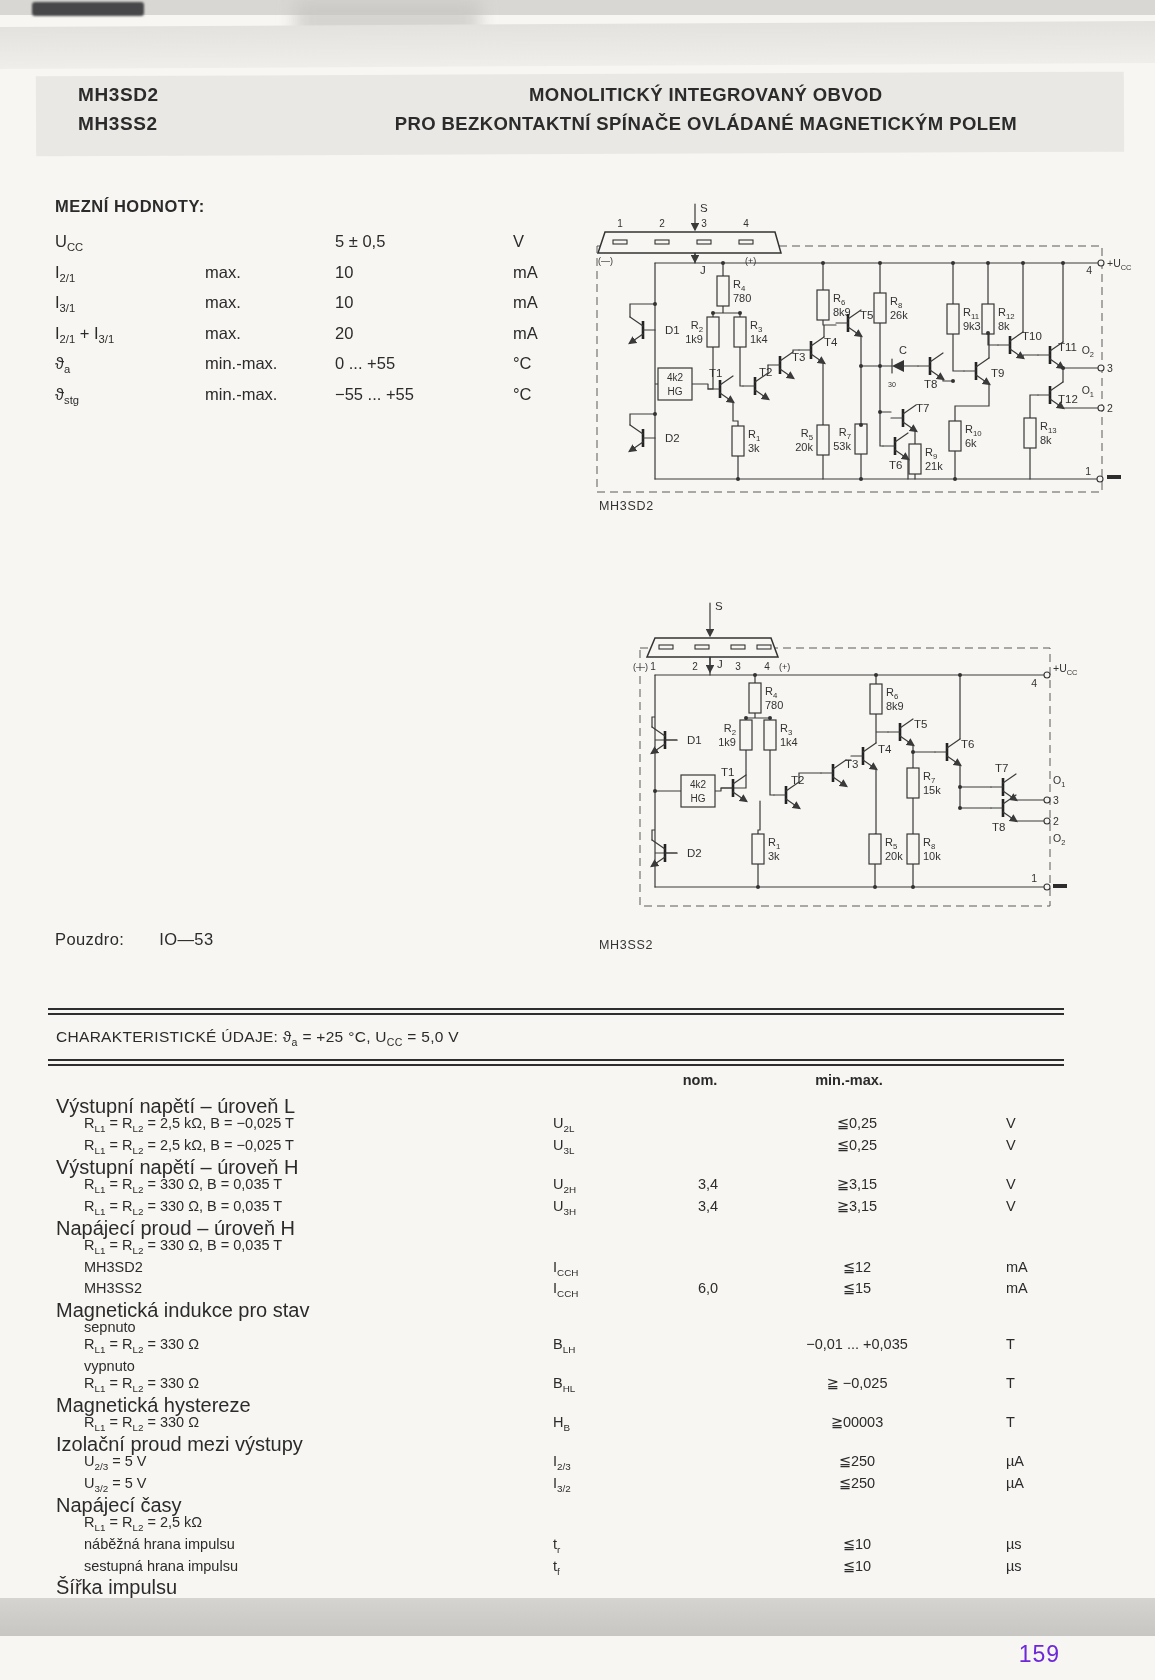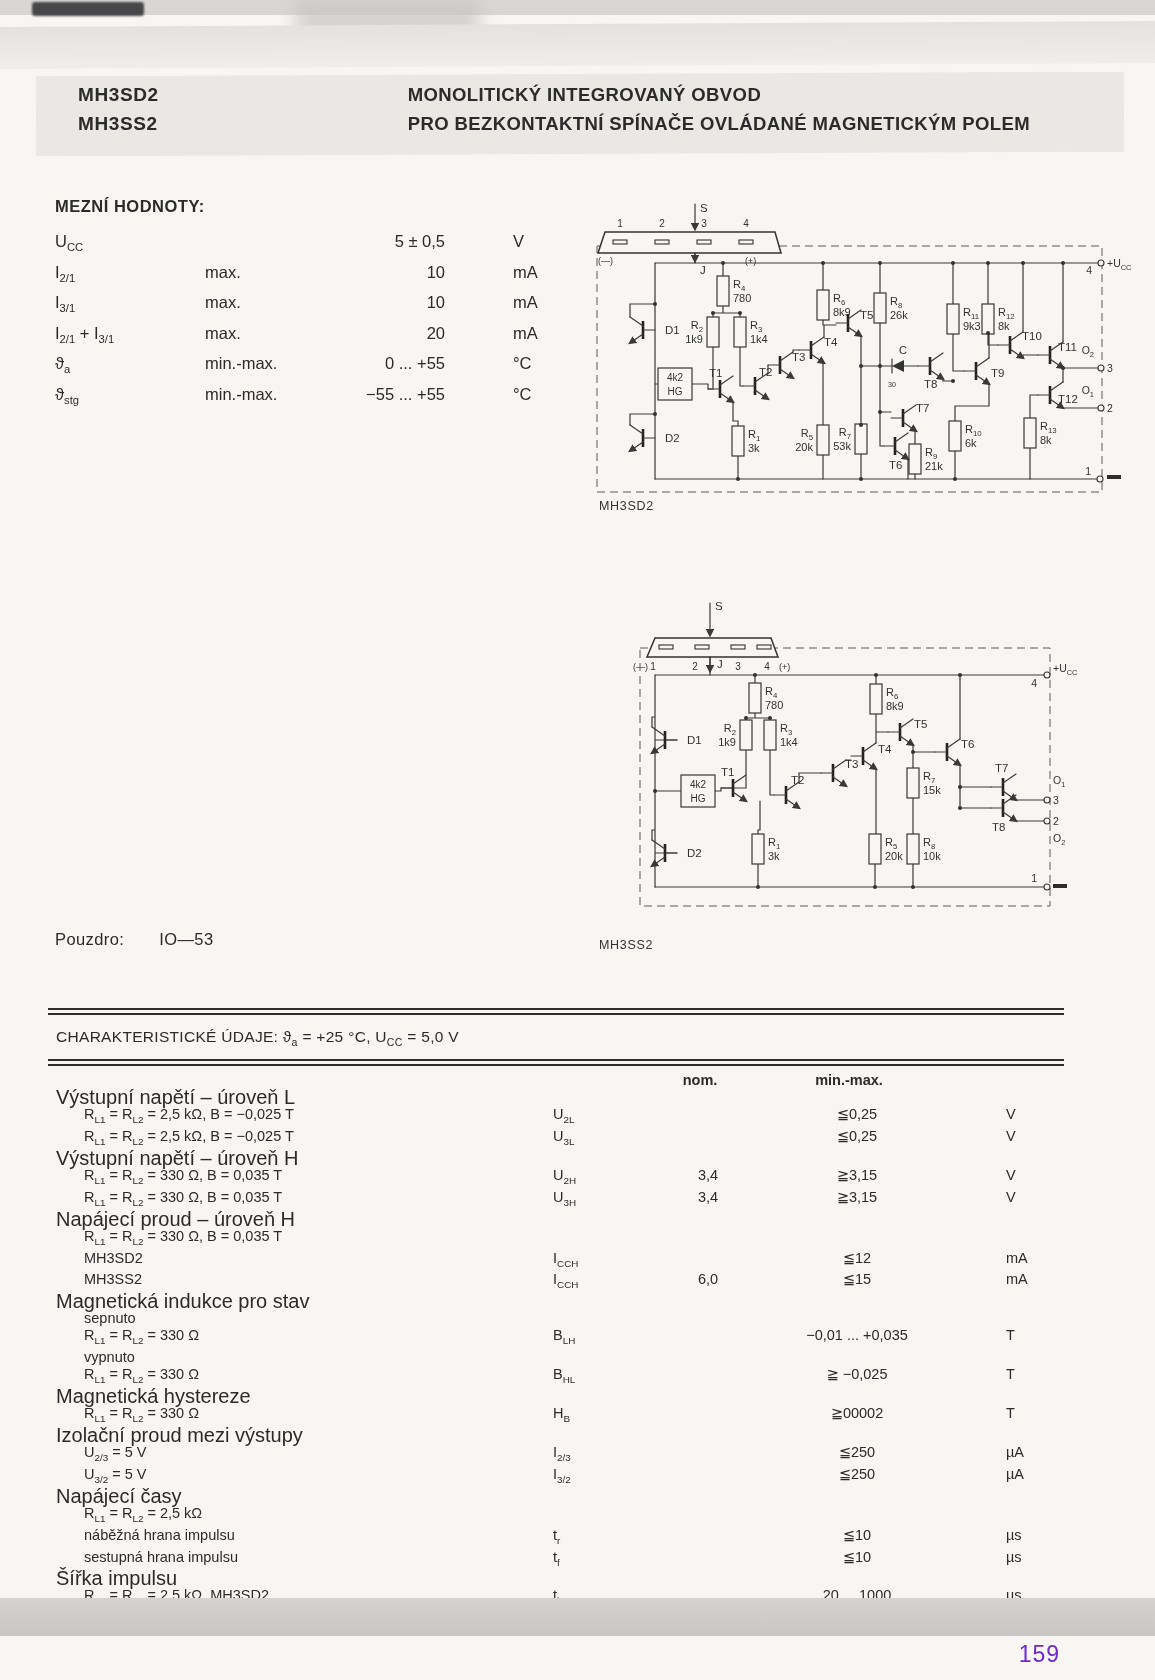--- a/index.html
+++ b/index.html
@@ -8,26 +8,26 @@
   sub{font-size:68%}
   
   #band-top1{position:absolute;left:0;top:0;width:100%;height:15px;background:#d8d7d3}
   #band-top2{position:absolute;left:-10px;top:24px;width:1175px;height:42px;background:linear-gradient(#e3e2de,#efeeea);transform:rotate(-.3deg)}
   #smudge{position:absolute;left:32px;top:2px;width:112px;height:14px;background:#47474a;border-radius:3px;filter:blur(1.2px)}
   #blob{position:absolute;left:295px;top:0;width:185px;height:40px;background:#c3c2be;filter:blur(9px);opacity:.65}
   #band-head{position:absolute;left:36px;top:74px;width:1088px;height:80px;background:#e9e8e4;transform:rotate(-.25deg)}
   #band-bottom{position:absolute;left:0;top:1598px;width:100%;height:38px;background:linear-gradient(#d5d4d0,#c7c6c2)}
   
   #hdr-parts{position:absolute;left:78px;top:80px;font-weight:bold;font-size:19px;line-height:29px;letter-spacing:.6px}
-  #hdr-title{position:absolute;right:125px;top:80px;text-align:left;font-weight:bold;font-size:18.5px;line-height:29px;letter-spacing:.4px}
+  #hdr-title{position:absolute;right:138px;top:80px;text-align:center;font-weight:bold;font-size:18.5px;line-height:29px;letter-spacing:.4px}
   
   #limits{position:absolute;left:55px;top:197px;width:545px}
   #limits h2{font-size:16.5px;font-weight:bold;letter-spacing:.5px;margin-bottom:16px}
   .lim-row{display:grid;grid-template-columns:150px 130px 110px 100px;font-size:16.5px;height:30.5px;align-items:baseline}
-  .lc-val{text-align:right}
+  .lc-val{text-align:left}
   .lc-unit{padding-left:68px}
   
   figure.schematic{position:absolute}
   #sch1-fig{left:595px;top:196px;width:558px;height:312px}
   #sch2-fig{left:595px;top:575px;width:558px;height:342px}
   .sch-caption{position:absolute;font-size:12.5px;letter-spacing:.7px;color:#333}
   #cap1{left:599px;top:499px}
   #cap2{left:599px;top:938px}
   svg text{fill:#323232;font-family:"Liberation Sans","DejaVu Sans",sans-serif}
   .wire{stroke:#3a3a3a;stroke-width:1.2;fill:none;stroke-linecap:round}
@@ -39,21 +39,21 @@
   .term{fill:#f7f6f3;stroke:#383838;stroke-width:1.1}
   .dot{fill:#333}
   .gnd{fill:#2d2d2d}
   
   #pouzdro{position:absolute;left:55px;top:930px;font-size:16.5px;letter-spacing:.4px}
   #pouzdro .val{margin-left:30px}
   
   #chars{position:absolute;left:48px;top:1008px;width:1016px}
   .rule{height:7px;border-top:2.5px solid #2e2e2e;border-bottom:2px solid #2e2e2e}
   #chars-heading{font-size:15.5px;letter-spacing:.3px;padding:13px 0 11px 8px}
-  #chars-colhead{margin-top:6px;font-weight:bold}
+  #chars-colhead{margin-top:6px;margin-bottom:9px;font-weight:bold}
   #chars-body{padding-left:8px}
   .ch-row{display:grid;grid-template-columns:497px 100px 110px 188px 90px;font-size:14.5px;line-height:17px}
   .ch-label{padding-left:28px}
   .ch-nom{text-align:center}
   .ch-mm{text-align:center}
   .ch-unit{padding-left:55px}
   .ch-group{font-size:20px;line-height:17px}
   .gap{}
   #page-num{position:absolute;right:95px;top:1641px;font-size:23px;color:#6d28d9;letter-spacing:1px}
 </style>
@@ -525,21 +525,21 @@
         <div class="ch-sym">B<sub>HL</sub></div>
         <div class="ch-nom"></div>
         <div class="ch-mm">≧ −0,025</div>
         <div class="ch-unit">T</div>
       </div>
       <div class="ch-group gap">Magnetická hystereze</div>
       <div class="ch-row">
         <div class="ch-label">R<sub>L1</sub> = R<sub>L2</sub> = 330 Ω</div>
         <div class="ch-sym">H<sub>B</sub></div>
         <div class="ch-nom"></div>
-        <div class="ch-mm">≧00002</div>
+        <div class="ch-mm">≧00003</div>
         <div class="ch-unit">T</div>
       </div>
       <div class="ch-group gap">Izolační proud mezi výstupy</div>
       <div class="ch-row">
         <div class="ch-label">U<sub>2/3</sub> = 5 V</div>
         <div class="ch-sym">I<sub>2/3</sub></div>
         <div class="ch-nom"></div>
         <div class="ch-mm">≦250</div>
         <div class="ch-unit">µA</div>
       </div>

